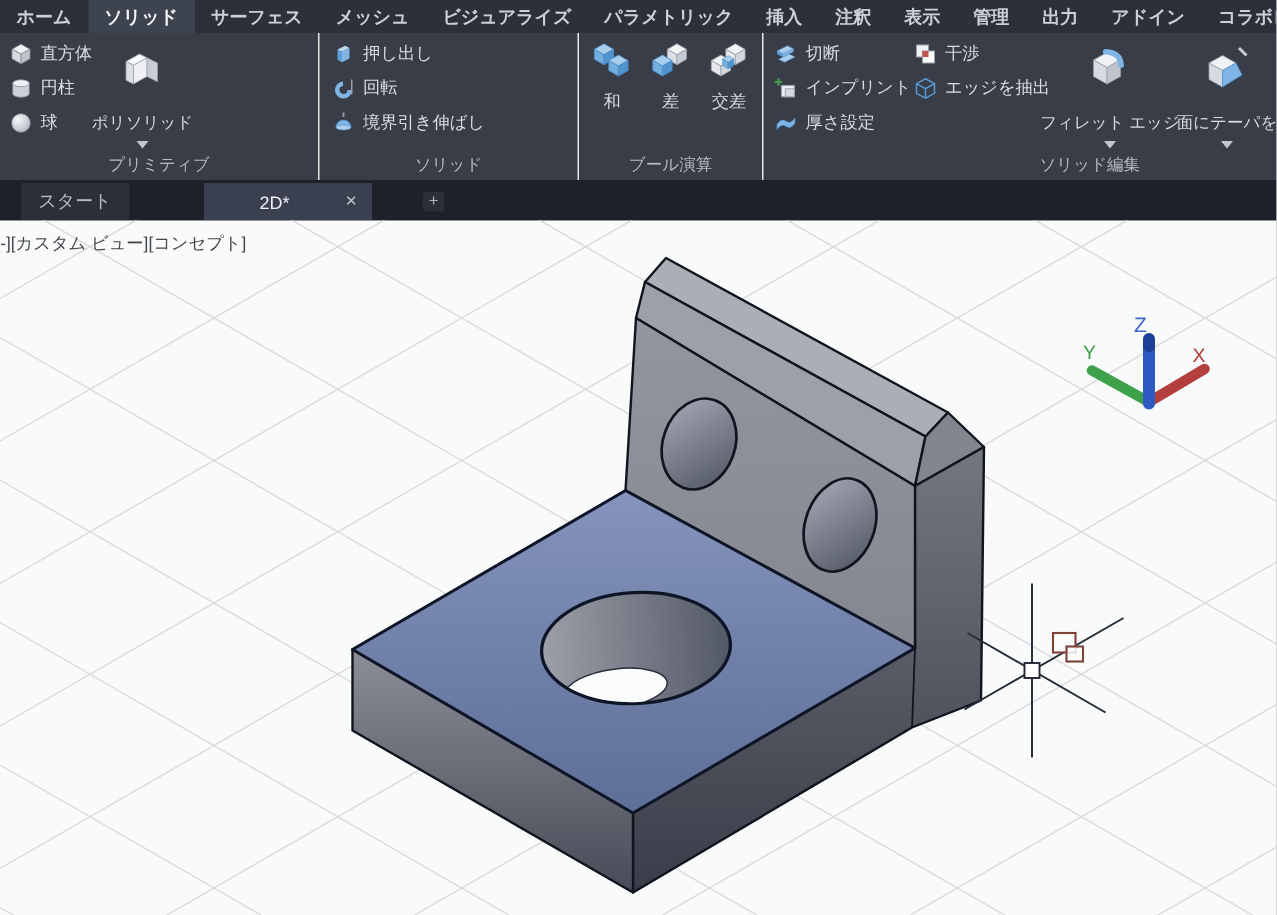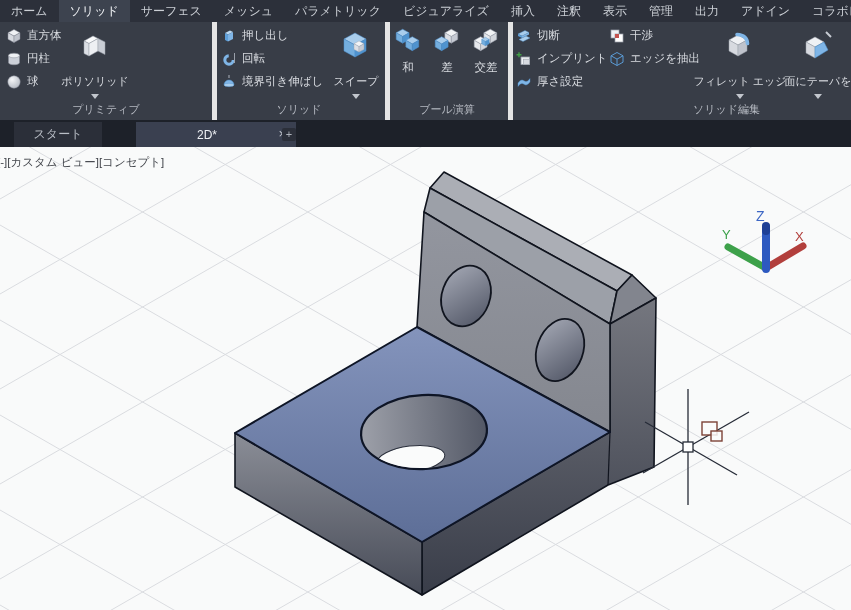--- a/index.html
+++ b/index.html
@@ -4,26 +4,26 @@
 <style>
   html,body{margin:0;padding:0;}
   body{width:851px;height:610px;overflow:hidden;font-family:"Liberation Sans",sans-serif;
        -webkit-font-smoothing:antialiased;}
   #app{position:relative;width:851px;height:610px;background:#383d47;}
 
   
   .menubar{position:absolute;left:0;top:0;width:100%;height:22px;background:#2c303a;
            display:flex;align-items:stretch;white-space:nowrap;}
   .mtab{flex:0 0 auto;display:flex;align-items:center;padding:0 11px;font-size:12px;
-        color:#ccd0d6;cursor:default;}
+        color:#ccd0d6;cursor:default;font-weight:bold;}
   .mtab.active{background:#3d434f;color:#f2f4f7;}
 
   
   .ribbon{position:absolute;left:0;top:22px;width:100%;height:98px;background:#383d47;}
-  .panel{position:absolute;top:0;height:98px;border-right:5px solid #e5e5e5;}
+  .panel{position:absolute;top:0;height:98px;border-right:1px solid #e5e5e5;}
   .panel-label{position:absolute;left:0;right:0;bottom:3px;text-align:center;
                font-size:11px;color:#b6bac2;}
   .small-col{position:absolute;top:2px;}
   .small-btn{display:flex;align-items:center;gap:5px;height:23px;padding:0 4px;
              border-radius:2px;}
   .small-btn .lbl{font-size:11.5px;color:#d9dce1;white-space:nowrap;}
   .big-btn{position:absolute;top:2px;height:92px;display:flex;flex-direction:column;
            align-items:center;border-radius:2px;}
   .big-btn .lbl{font-size:11px;color:#d9dce1;margin-top:13px;white-space:nowrap;}
   .big-btn .ic{margin-top:5px;}
@@ -32,42 +32,42 @@
   .bool-btn{position:absolute;top:4px;width:38px;display:flex;flex-direction:column;align-items:center;}
   .bool-btn .lbl{font-size:11.5px;color:#d9dce1;margin-top:4px;}
   .ic15{width:16px;height:16px;flex:0 0 16px;}
   .ic28{width:30px;height:30px;}
   .ic30{width:32px;height:32px;}
 
   
   .tabbar{position:absolute;left:0;top:120px;width:100%;height:27px;background:#1d2129;}
   .ftab{position:absolute;top:2px;height:25px;display:flex;align-items:center;justify-content:center;
         font-size:12px;}
-  .ftab-start{left:14px;width:88px;background:#2b2f39;color:#b9bec6;}
-  .ftab-active{left:136px;width:160px;background:#3a4050;color:#eef0f4;}
+  .ftab-start{left:14px;width:72px;background:#2b2f39;color:#b9bec6;}
+  .ftab-active{left:136px;width:112px;background:#3a4050;color:#eef0f4;}
   .ftab-close{position:absolute;right:10px;top:5px;color:#c3c7cd;font-size:13px;line-height:13px;}
   .newtab{position:absolute;left:282px;top:8px;width:14px;height:13px;background:#2b2f39;
           border-radius:2px;color:#aeb3bb;font-size:11px;line-height:13px;text-align:center;}
 
   
   .canvas{position:absolute;left:0;top:147px;width:851px;height:463px;background:#f9fafa;}
   .vp-label{position:absolute;left:-3px;top:8px;font-size:11.5px;color:#43464c;white-space:nowrap;}
   svg text{font-family:"Liberation Sans",sans-serif;}
 </style>
 </head>
 <body>
 <div id="app">
 
   <div class="menubar">
     <div class="mtab">ホーム</div>
     <div class="mtab active">ソリッド</div>
     <div class="mtab">サーフェス</div>
     <div class="mtab">メッシュ</div>
+    <div class="mtab">ビジュアライズ</div>
     <div class="mtab">パラメトリック</div>
-    <div class="mtab">ビジュアライズ</div>
     <div class="mtab">挿入</div>
     <div class="mtab">注釈</div>
     <div class="mtab">表示</div>
     <div class="mtab">管理</div>
     <div class="mtab">出力</div>
     <div class="mtab">アドイン</div>
     <div class="mtab">コラボレート</div>
 
   </div>
 
@@ -137,32 +137,20 @@
           <span class="lbl">回転</span>
         </div>
         <div class="small-btn">
           <svg class="ic15" viewBox="0 0 16 16">
               <path d="M3 11 a5 5 0 0 1 10 0 z" fill="#7fb5e6" stroke="#4e90cc" stroke-width="0.5"></path>
               <ellipse cx="8" cy="11" rx="5" ry="1.7" fill="#a9cdec" stroke="#4e90cc" stroke-width="0.4"></ellipse>
               <line x1="8" y1="1" x2="8" y2="4" stroke="#9aa0aa" stroke-width="1.2"></line>
             </svg>
           <span class="lbl">境界引き伸ばし</span>
         </div>
-      </div>
-      <div class="big-btn" style="left:116px;width:54px">
-        <svg class="ic30 ic" viewBox="0 0 32 32">
-          <polygon points="15,4 26,10 15,16 4,10" fill="#a9cdec" stroke="#4e90cc" stroke-width="0.5"></polygon>
-          <polygon points="4,10 15,16 15,28 4,22" fill="#74aede" stroke="#4e90cc" stroke-width="0.5"></polygon>
-          <polygon points="15,16 26,10 26,22 15,28" fill="#4f93cf" stroke="#4e90cc" stroke-width="0.5"></polygon>
-          <polygon points="19,12 24,14.8 19,17.6 14,14.8" fill="#f2f3f5" stroke="#9aa0aa" stroke-width="0.4"></polygon>
-          <polygon points="14,14.8 19,17.6 19,23 14,20.4" fill="#dcdfe5" stroke="#9aa0aa" stroke-width="0.4"></polygon>
-          <polygon points="19,17.6 24,14.8 24,20.4 19,23" fill="#c6cad3" stroke="#9aa0aa" stroke-width="0.4"></polygon>
-        </svg>
-        <span class="lbl">スイープ</span>
-        <div class="arrow-down"></div>
       </div>
       <div class="panel-label">ソリッド</div>
     </div>
 
     <div class="panel" style="left:386px;width:122px">
       <div class="bool-btn" style="left:3px">
         <svg class="ic28" viewBox="0 0 28 28">
           <g stroke="#4e90cc" stroke-width="0.5">
           <polygon points="9,3 15,6.4 9,9.8 3,6.4" fill="#a9cdec"></polygon>
               <polygon points="3,6.4 9,9.8 9,16 3,12.6" fill="#74aede"></polygon>

